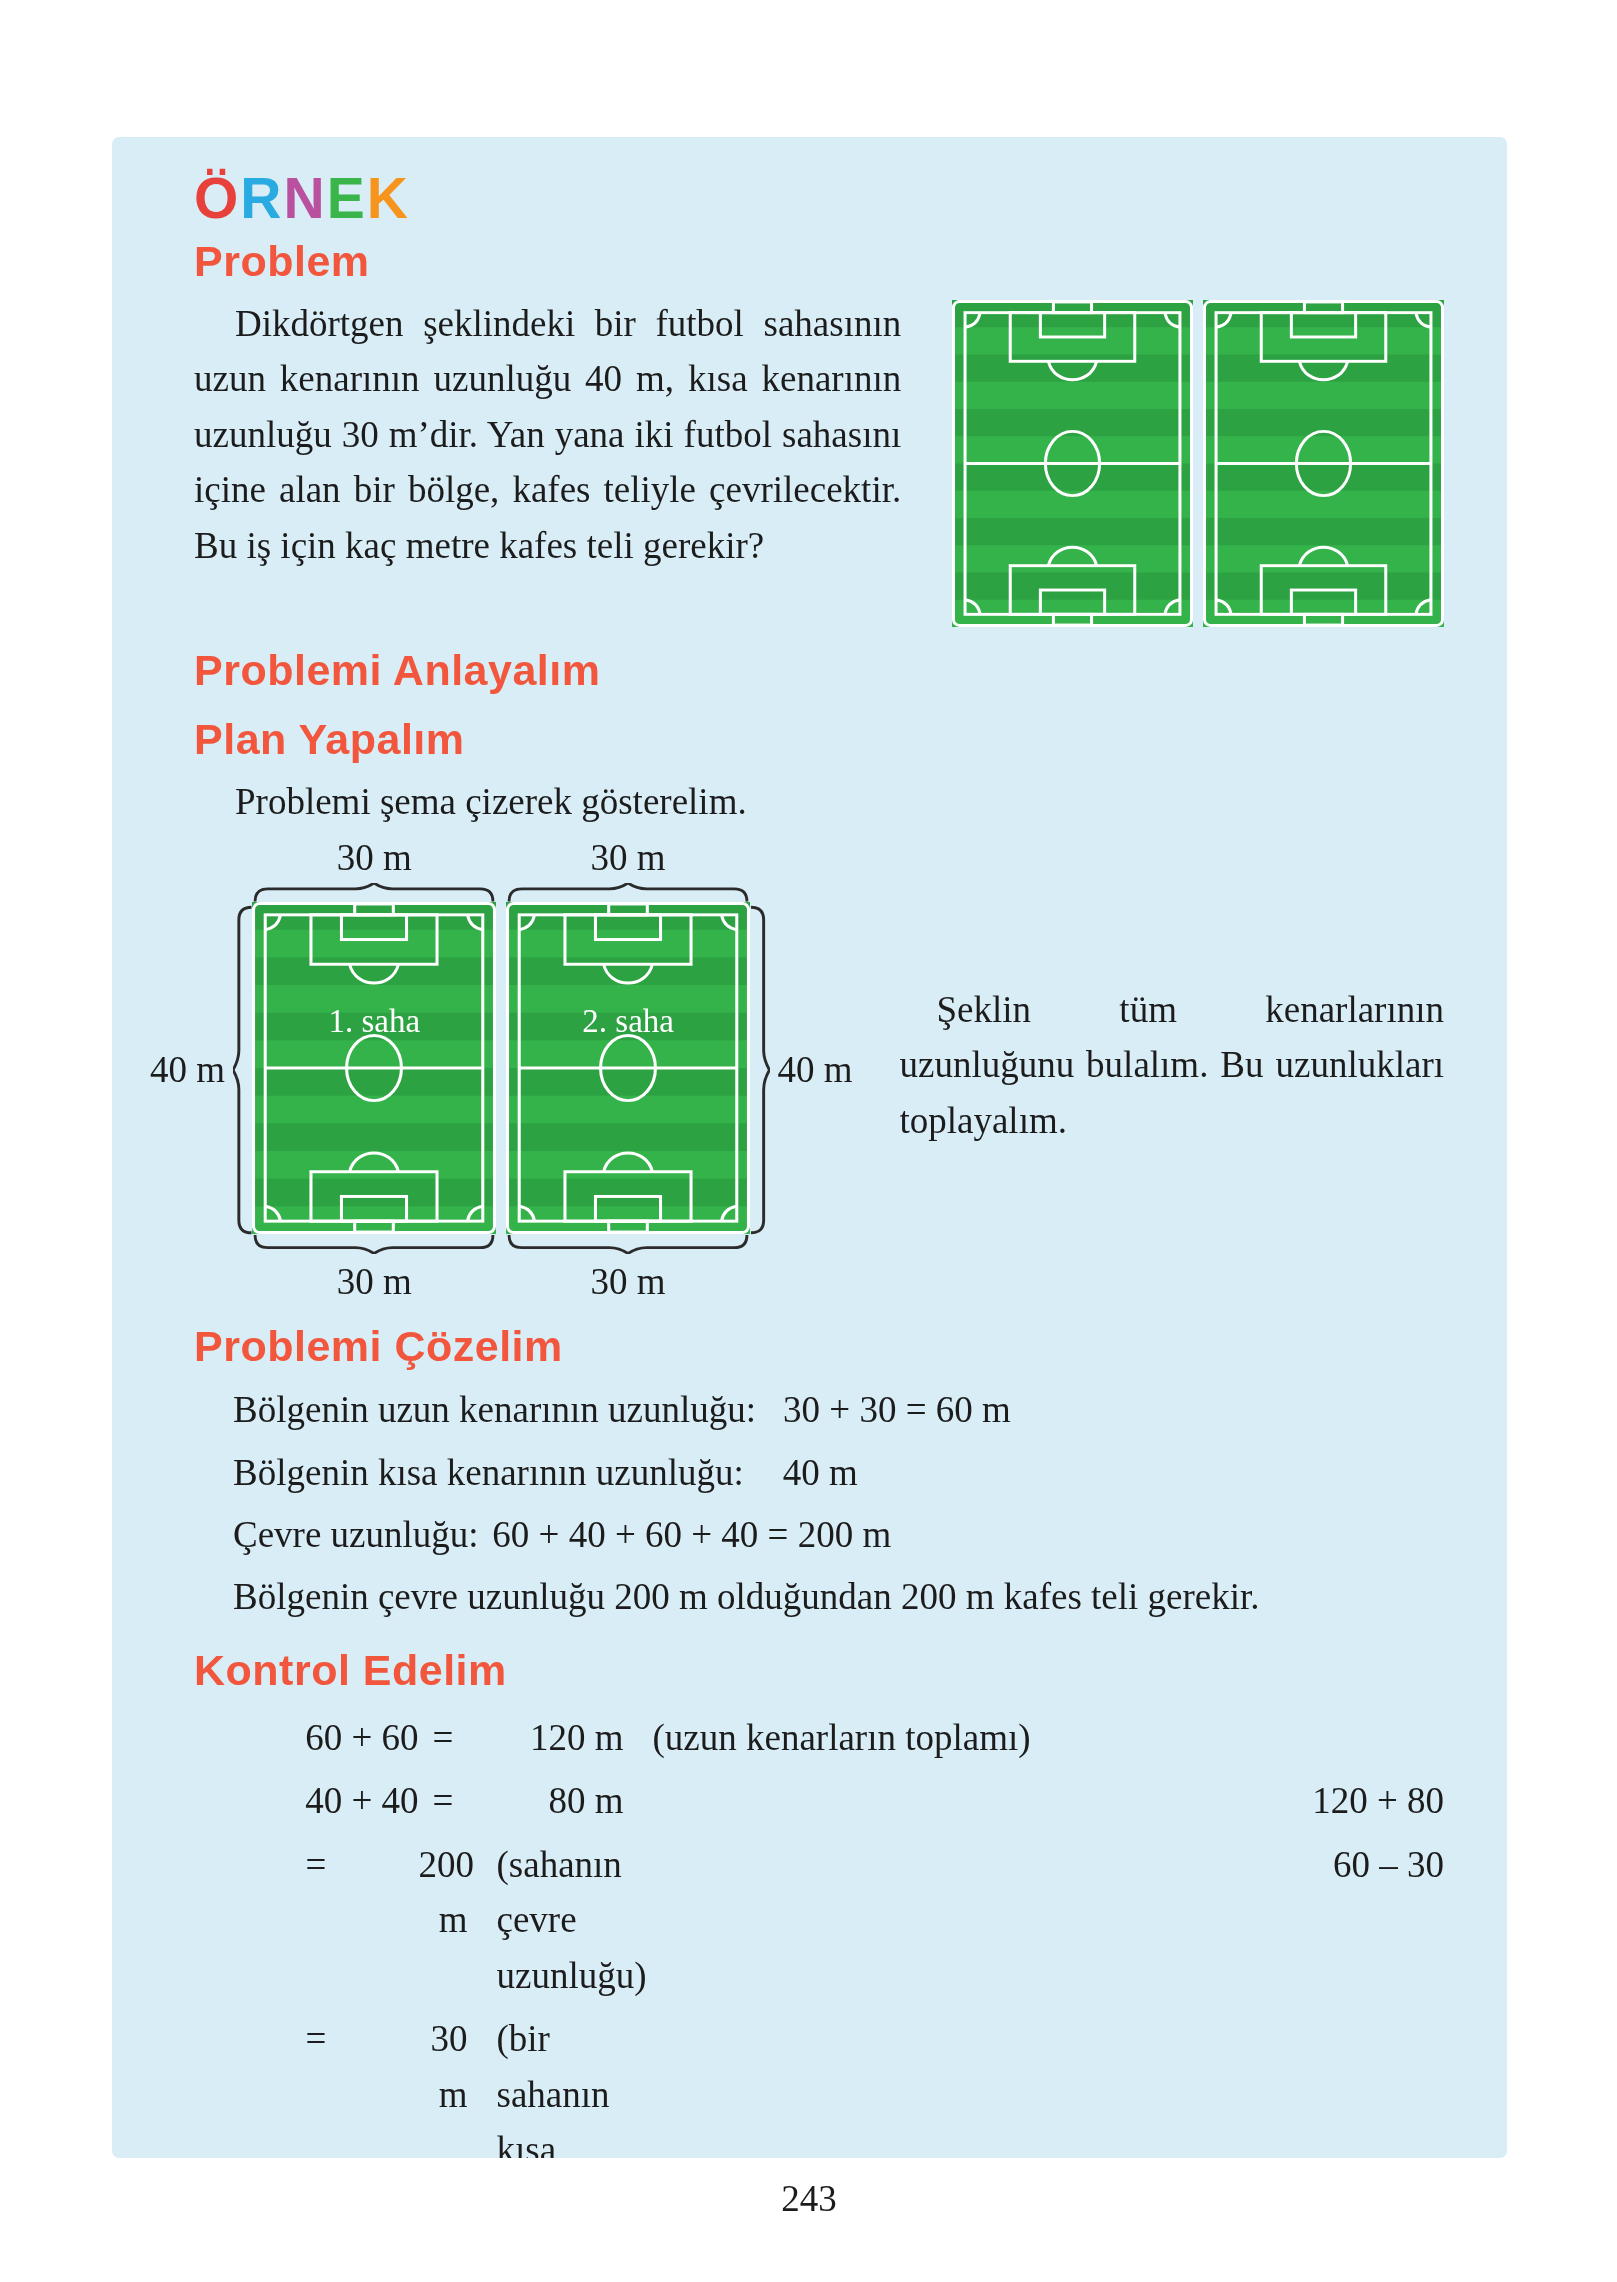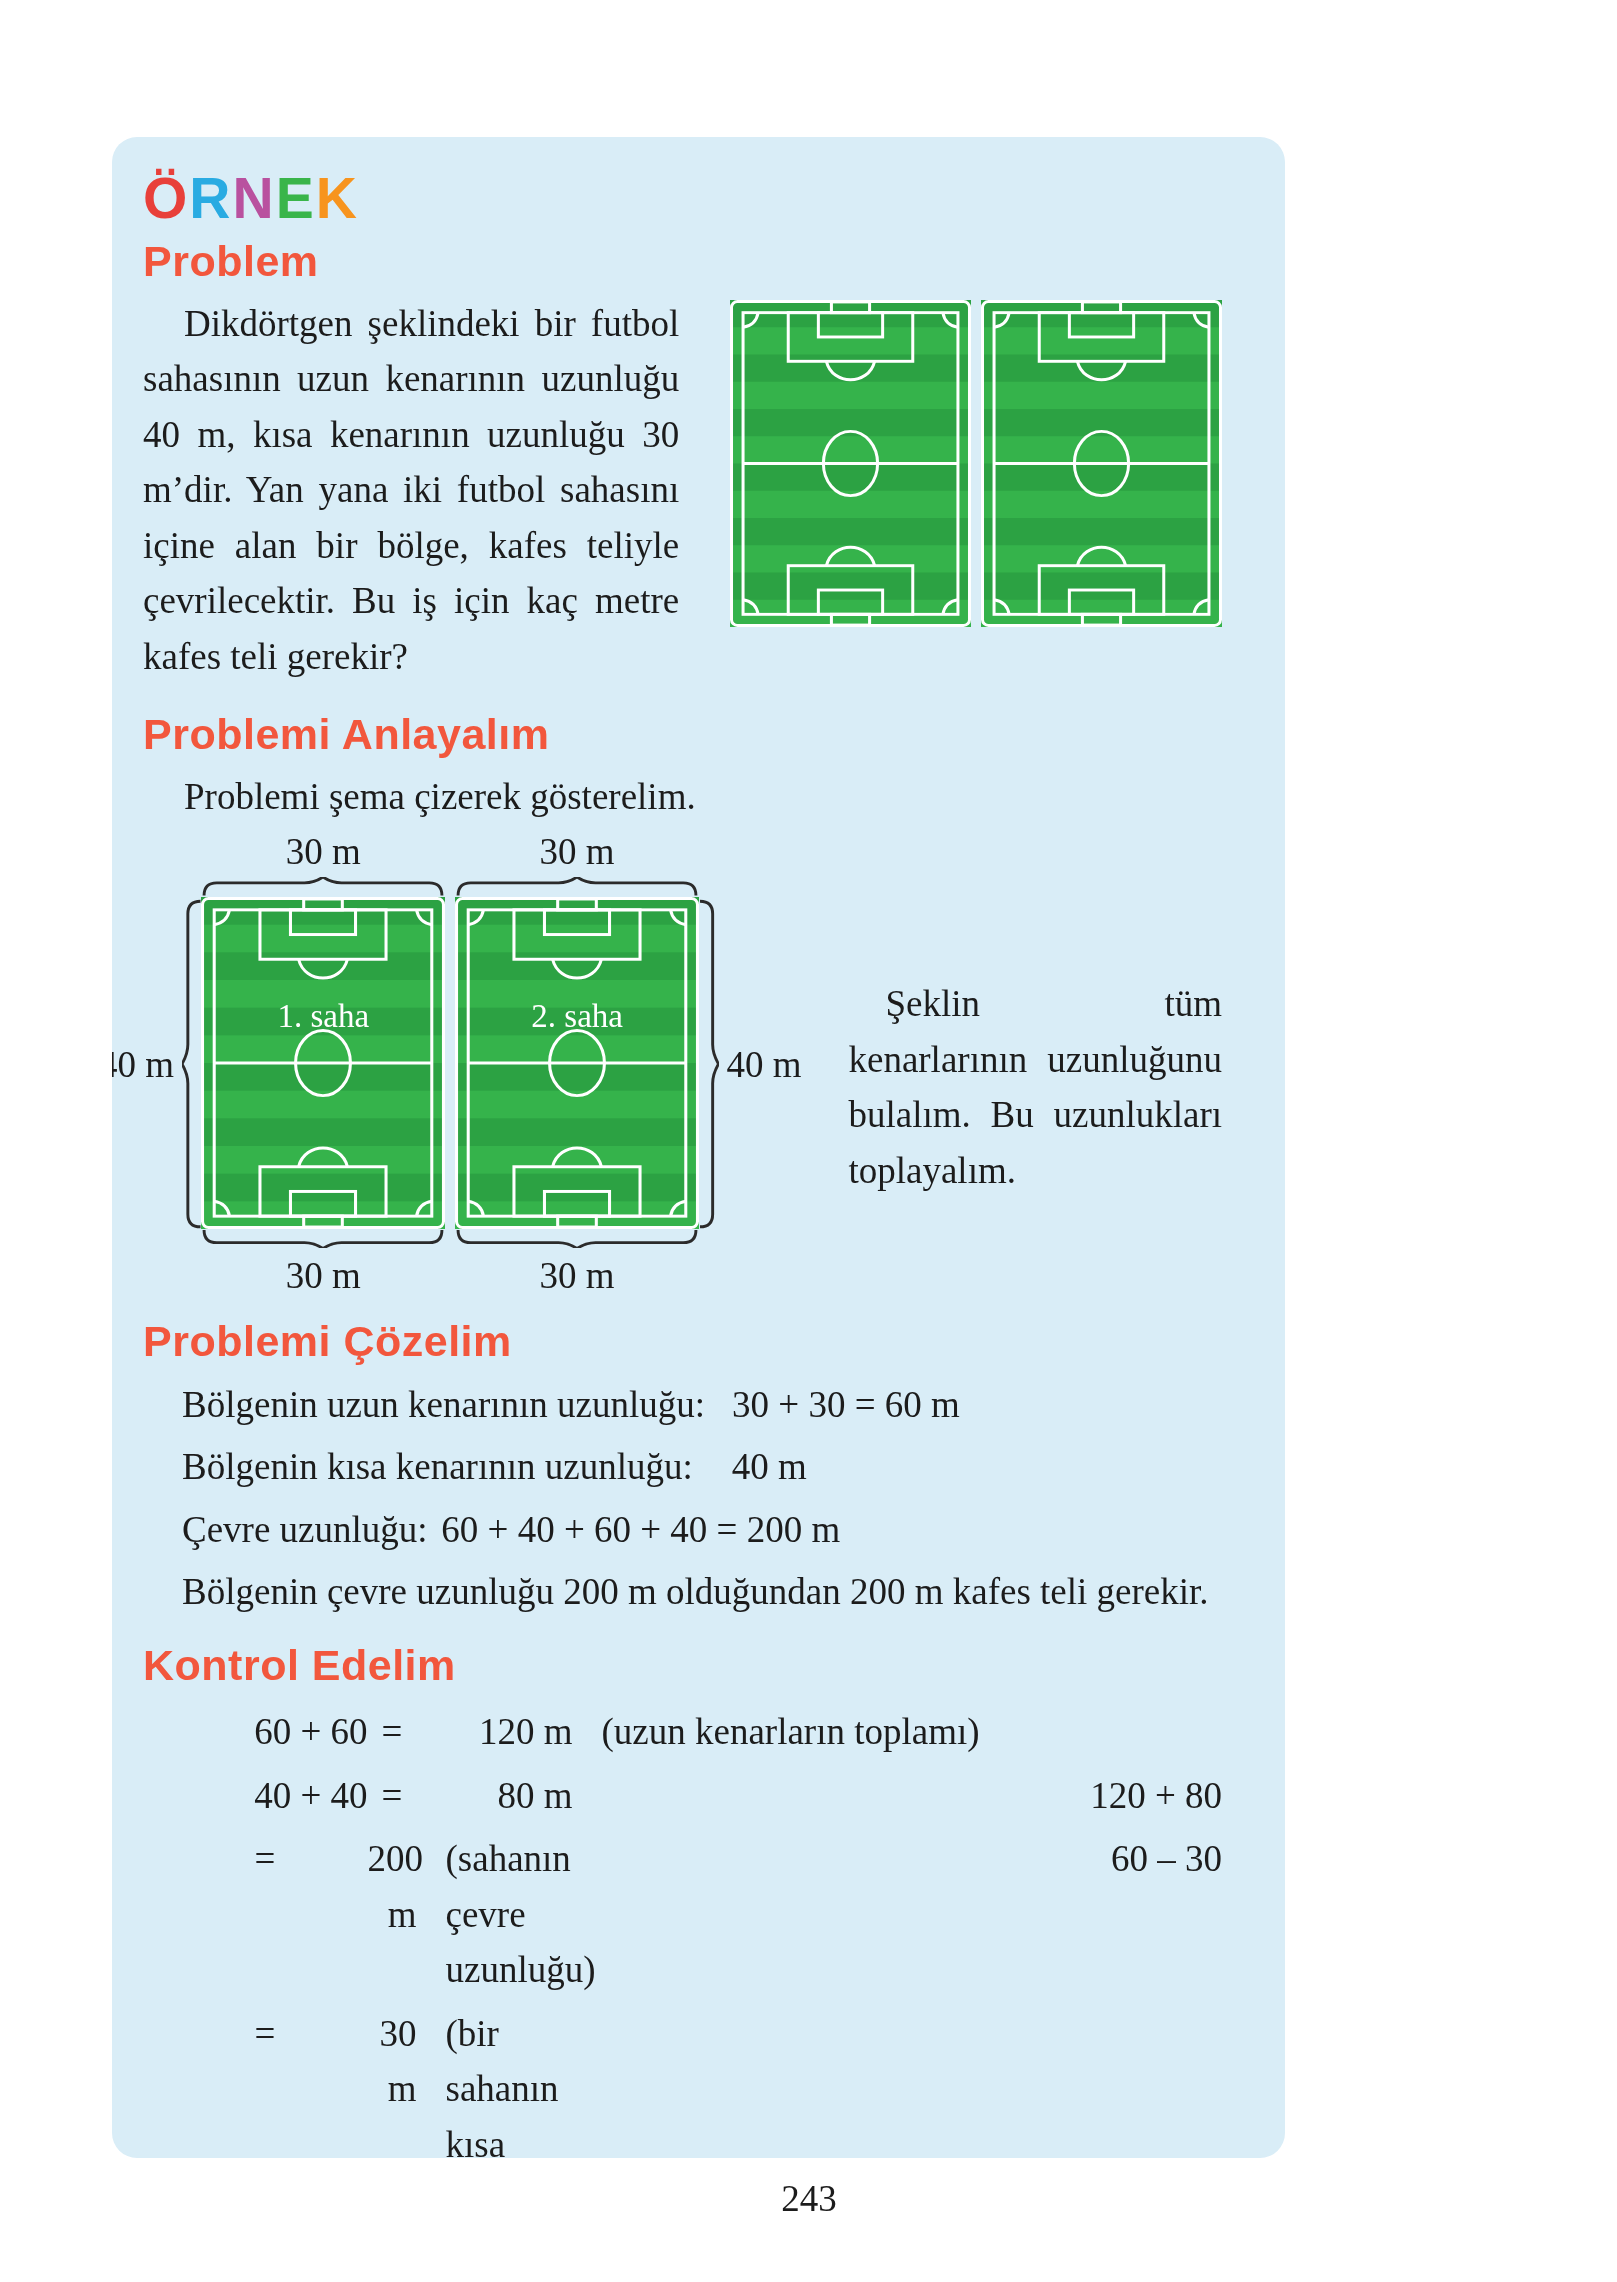--- a/index.html
+++ b/index.html
@@ -1,20 +1,20 @@
 <!DOCTYPE html>
 <html><head>
 <meta charset="utf-8">
 <style>
   html,body{margin:0;padding:0;background:#fff;}
   .page{position:relative;width:1618px;height:2282px;background:#fff;
         font-family:"Liberation Serif","DejaVu Serif",serif;color:#1c1c1c;}
-  .panel{position:absolute;left:112px;top:137px;width:1173px;height:2021px;
-         box-sizing:border-box;background:#d9edf7;border-radius:25px;
-         padding:29px 63px 39px 31px;overflow:hidden;}
+  .panel{position:absolute;left:112px;top:137px;width:1395px;height:2021px;
+         box-sizing:border-box;background:#d9edf7;border-radius:7px;
+         padding:29px 63px 39px 82px;overflow:hidden;}
   
   .logo{font-family:"Liberation Sans","DejaVu Sans",sans-serif;font-weight:800;
         font-size:57px;letter-spacing:2px;line-height:1;margin:3.9px 0 9.8px;}
   
   h2{font-family:"Liberation Sans","DejaVu Sans",sans-serif;font-weight:700;
      font-size:43px;color:#f2573d;margin:19.5px 0 9.8px;line-height:1.15;letter-spacing:0.5px;}
   h2.first{margin-top:5.9px;}
   
   .body{font-size:37px;line-height:1.5;margin:5.9px 0;text-align:justify;}
   .indent{text-indent:41px;}
@@ -134,20 +134,21 @@
       <path d="M212 323 Q214.2 310.2 227 308"></path>
     </g>
   </svg>
 </div>
         </div>
       </div>
     </div>
 
     <h2>Problemi Anlayalım</h2>
 
+    <h2>Plan Yapalım</h2>
     <p class="body indent">Problemi şema çizerek gösterelim.</p>
 
     <div class="diagram">
       <div class="dg-side">
         <span class="dim">40 m</span>
         <svg class="brace" width="19.5" height="332" viewBox="0 0 20 340">
           <path d="M19 3 C9 3 6 9 6 16 L6 150 C6 158 4 163 0 170 C4 177 6 182 6 190 L6 324 C6 331 9 337 19 337" fill="none" stroke="#2b2b2b" stroke-width="3"></path>
         </svg>
       </div>
 

